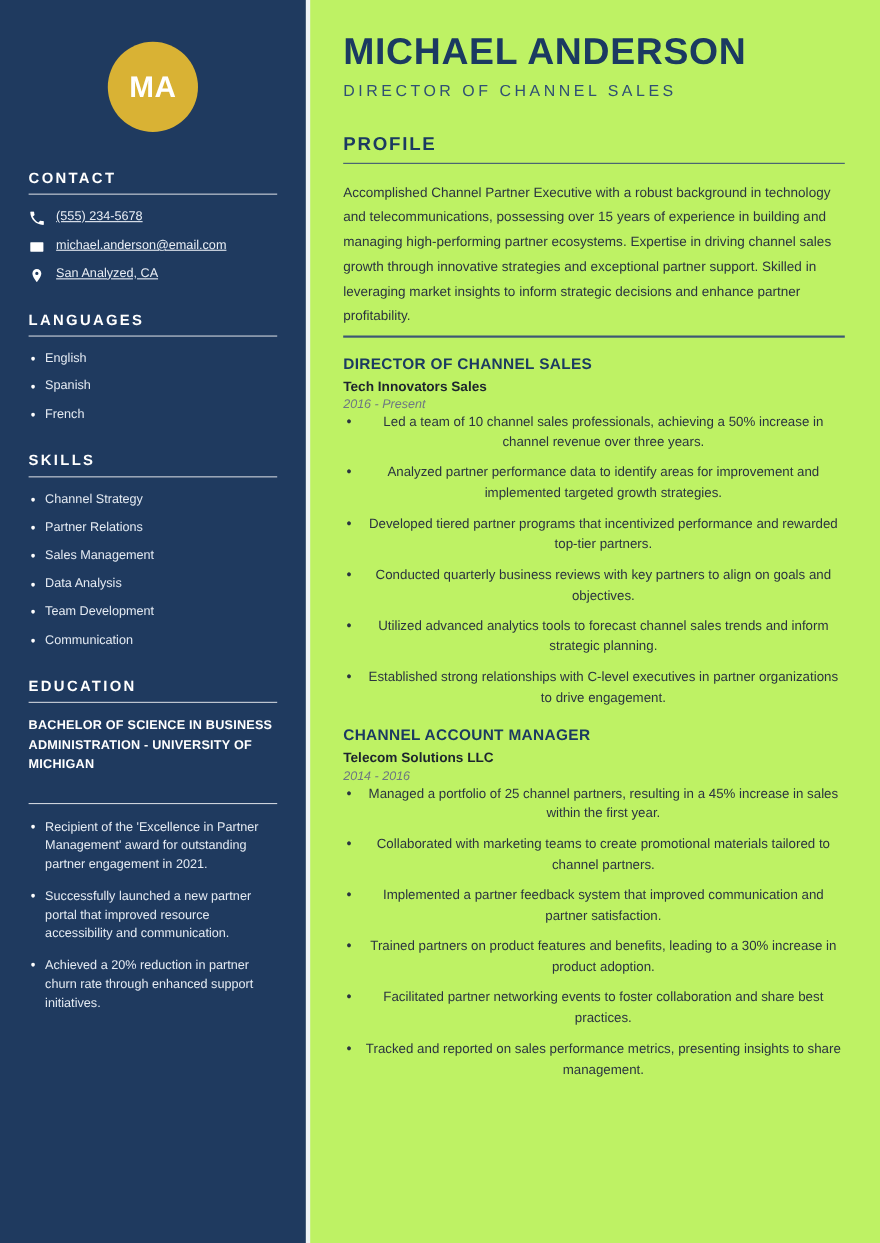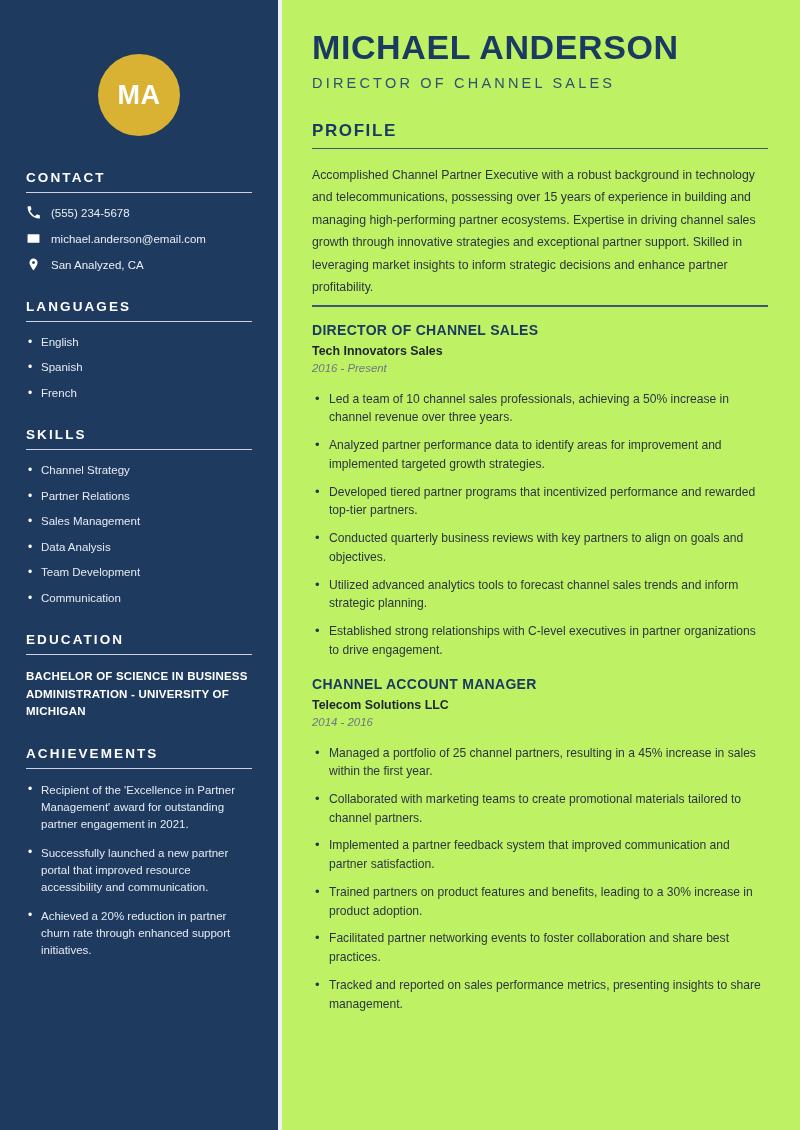--- a/index.html
+++ b/index.html
@@ -24,21 +24,21 @@
     background: #f4f7f9;
     overflow: hidden;
   }
 
   
   .sidebar {
     width: 278px;
     flex: 0 0 278px;
     background: #1f3a5f;
     color: #ffffff;
-    padding: 16px 0 20px 0;
+    padding: 0 0 20px 0;
     position: relative;
   }
 
   .avatar-wrap {
     display: flex;
     justify-content: center;
     padding-top: 38px;
     padding-bottom: 34px;
   }
 
@@ -71,26 +71,27 @@
   }
 
   .side-rule {
     height: 1px;
     background: rgba(255,255,255,0.78);
     margin-bottom: 13px;
   }
 
   .contact-row {
     display: flex;
-    align-items: flex-start;
+    align-items: flex-end;
     gap: 11px;
     margin-bottom: 11px;
     font-size: 11.5px;
     color: #e9eef5;
     line-height: 1.3;
+    text-decoration: underline;
   }
 
   .contact-row .ic {
     width: 14px;
     flex: 0 0 14px;
     display: flex;
     align-items: center;
     justify-content: center;
   }
   .contact-row .ic svg { display: block; }
@@ -191,21 +192,22 @@
 
   .exp-date {
     margin-top: 4px;
     font-size: 11.4px;
     font-style: italic;
     color: #6d7782;
   }
 
   .exp-bullets {
     list-style: none;
-    margin-top: 16px;
+    margin-top: 0;
+    text-align: center;
   }
 
   .exp-bullets li {
     position: relative;
     padding-left: 17px;
     margin-bottom: 9px;
     font-size: 12.1px;
     line-height: 1.55;
     color: #2b3440;
   }
@@ -284,21 +286,20 @@
       </ul>
     </section>
 
     <section class="side-block">
       <div class="side-heading">EDUCATION</div>
       <div class="side-rule"></div>
       <div class="edu-entry">BACHELOR OF SCIENCE IN BUSINESS ADMINISTRATION - UNIVERSITY OF MICHIGAN</div>
     </section>
 
     <section class="side-block">
-      <div class="side-heading">ACHIEVEMENTS</div>
       <div class="side-rule"></div>
       <ul class="side-list wrapped">
         <li>Recipient of the 'Excellence in Partner Management' award for outstanding partner engagement in 2021.</li>
         <li>Successfully launched a new partner portal that improved resource accessibility and communication.</li>
         <li>Achieved a 20% reduction in partner churn rate through enhanced support initiatives.</li>
       </ul>
     </section>
 
   </aside>
 

